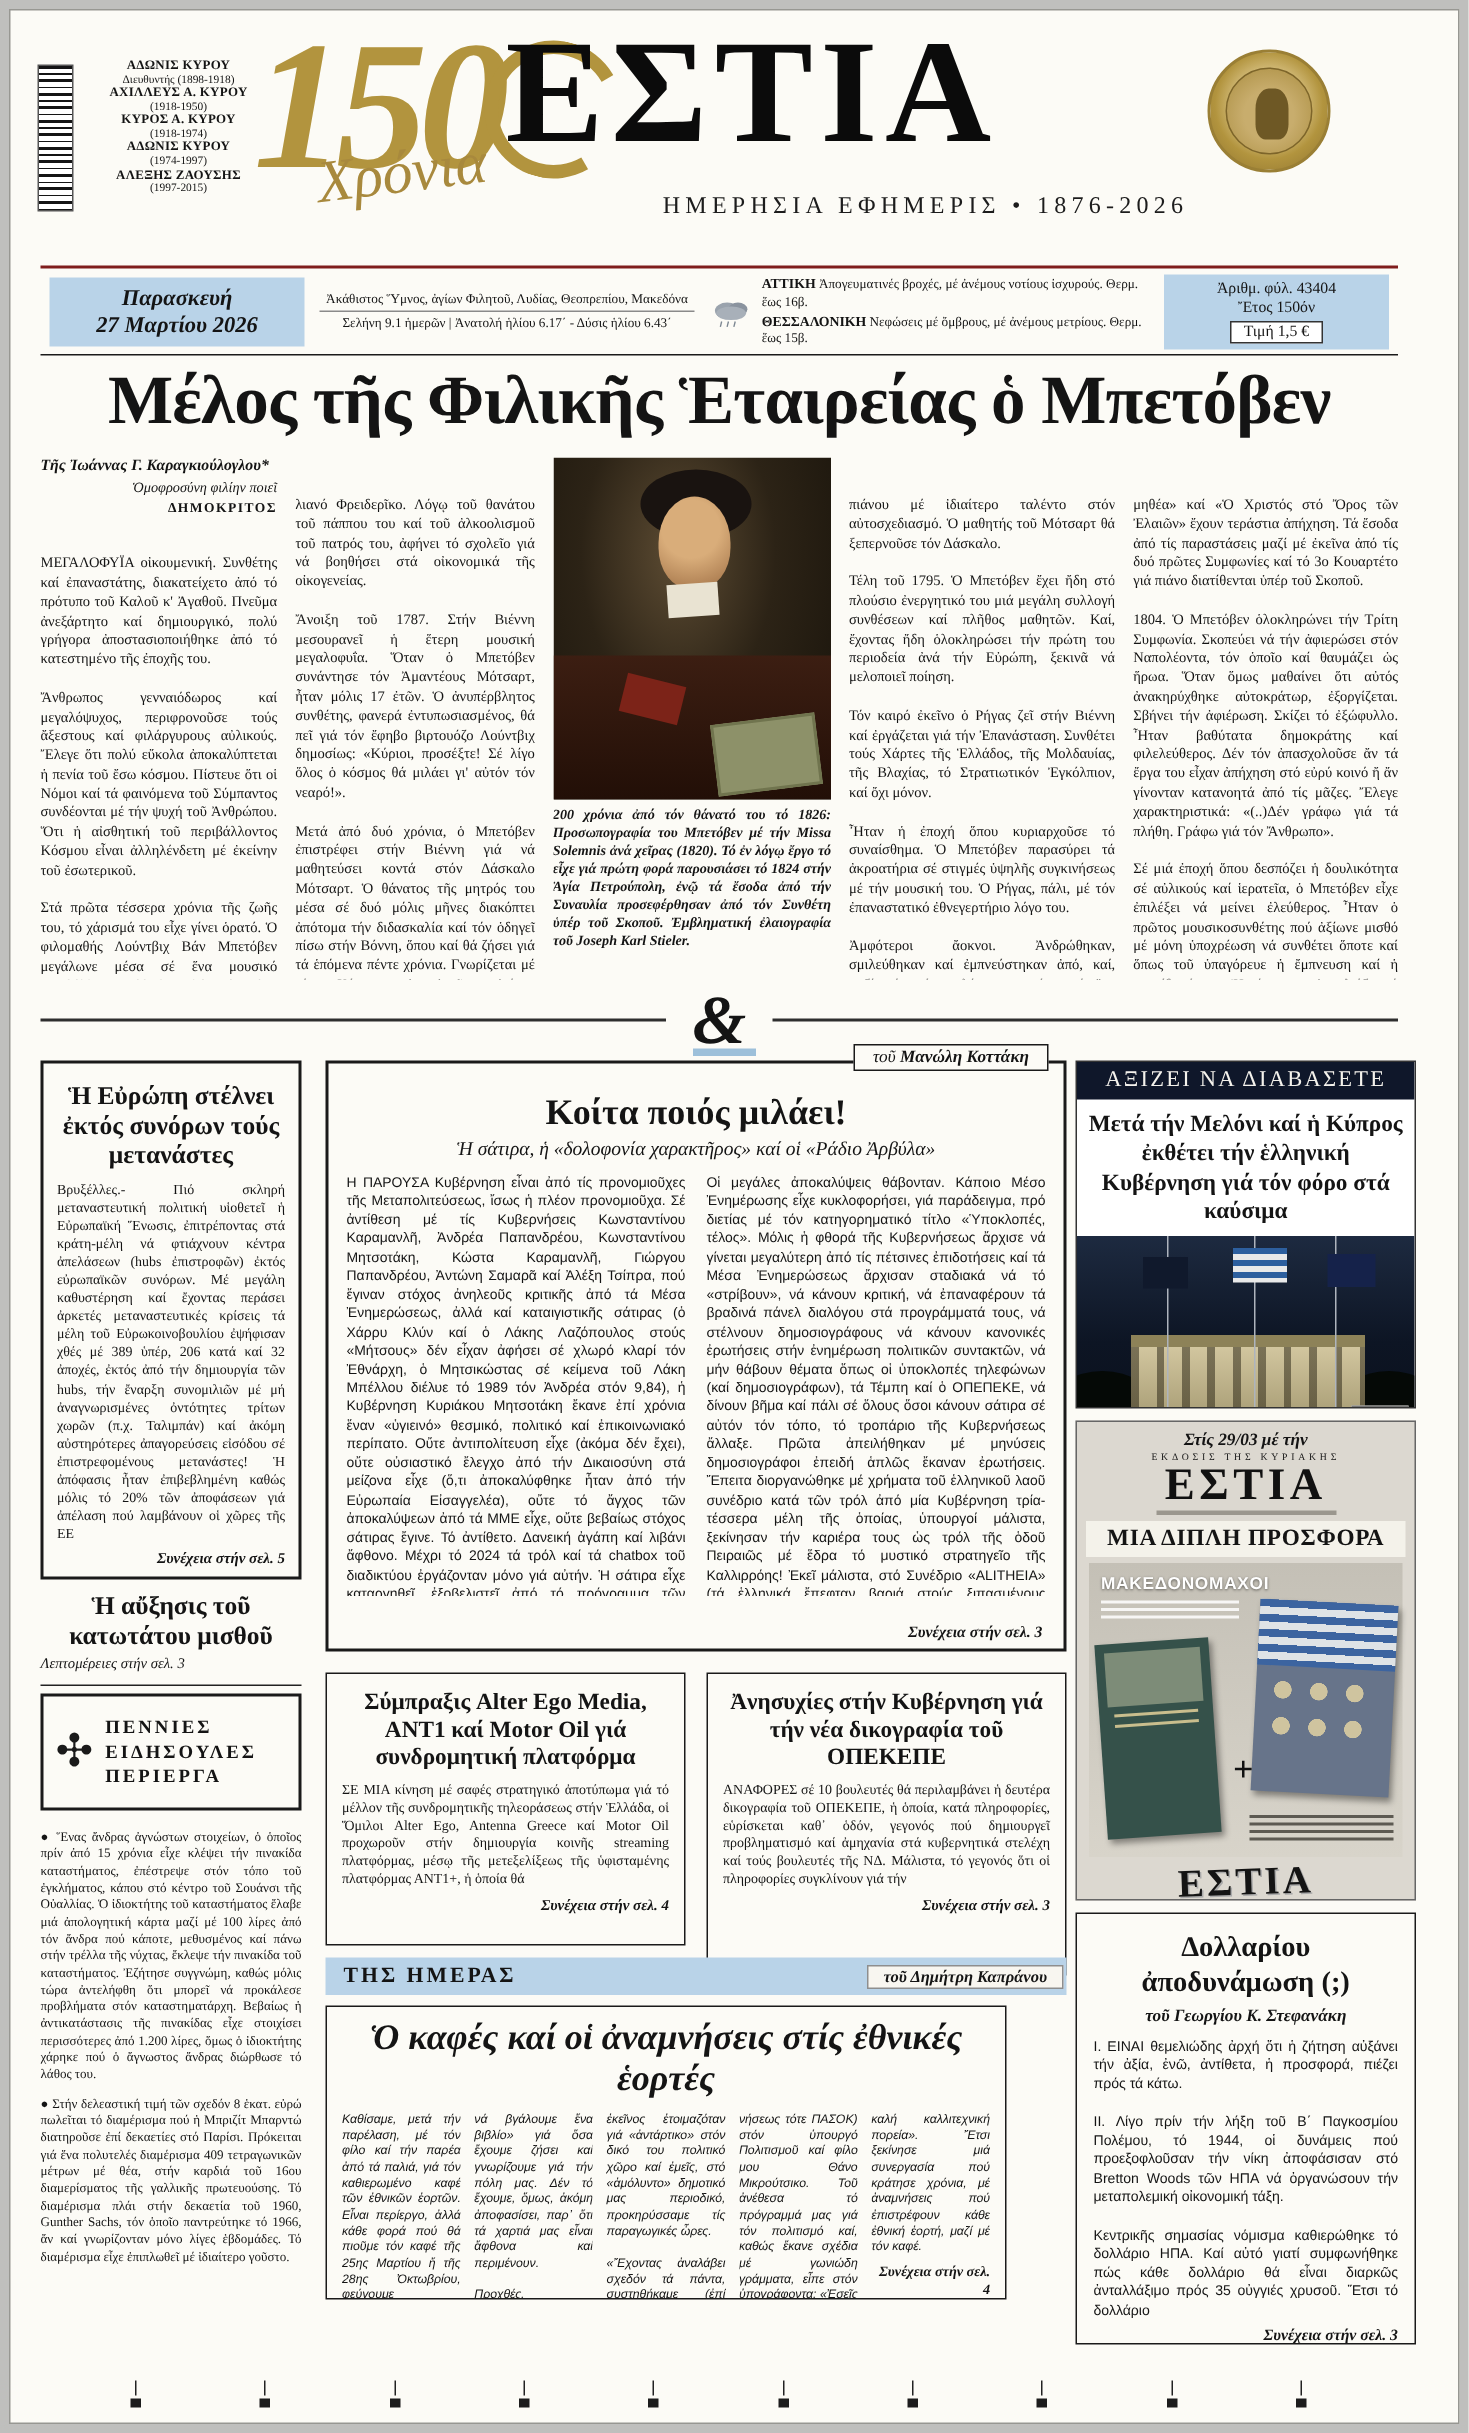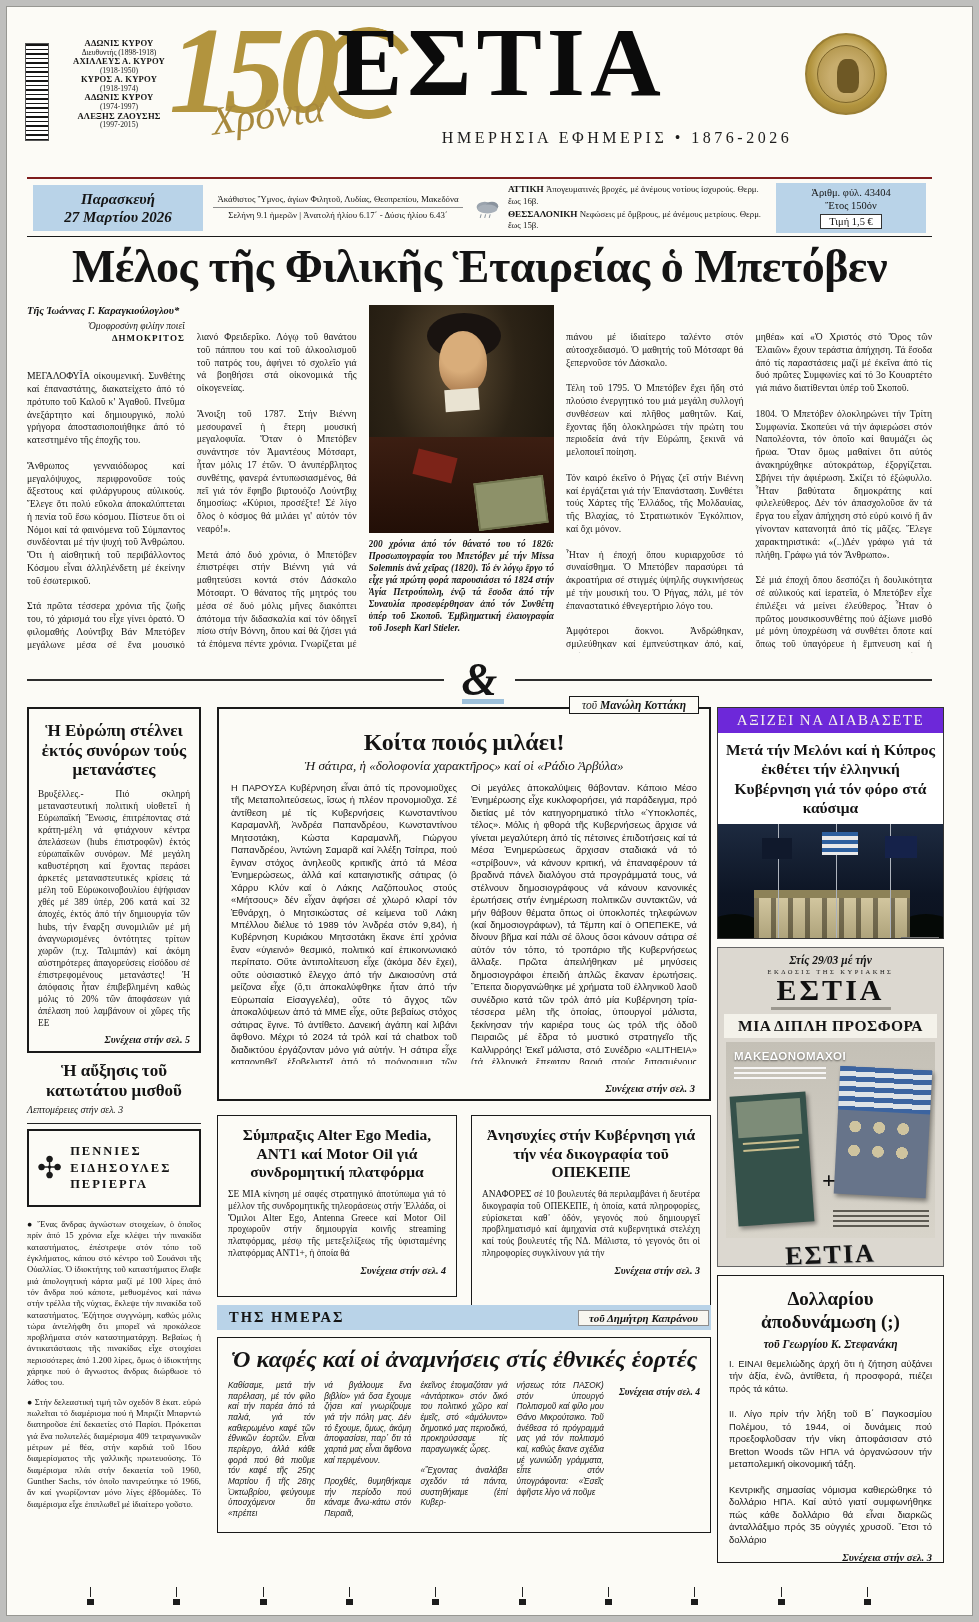--- a/index.html
+++ b/index.html
@@ -102,29 +102,29 @@
   #alter{left:210px;top:1108px;width:240px;height:182px;}
   #opekepe{left:464px;top:1108px;width:240px;height:202px;}
   .midbox h3{margin:2px 0 7px;text-align:center;font-size:15.5px;line-height:1.2;}
   .midbox .mbody{font-size:9.3px;line-height:1.28;}
   .midbox .cont{font-size:10px;}
 
   
   #hmeras{left:210px;top:1298px;width:494px;height:25px;background:#b9d3e8;display:flex;align-items:center;justify-content:space-between;}
   #hmeras .lbl{font-size:14.5px;font-weight:bold;letter-spacing:2px;padding-left:12px;}
   #hmeras .byl{background:#f8f6f0;border:1px solid #8e8e8e;font-size:11px;font-style:italic;font-weight:bold;padding:1px 10px;margin-right:2px;}
-  #kapranos{left:210px;top:1330px;width:494px;height:196px;border:1.5px solid #1a1a1a;padding:6px 10px;overflow:hidden;}
+  #kapranos{left:210px;top:1330px;width:454px;height:196px;border:1.5px solid #1a1a1a;padding:6px 10px;overflow:hidden;}
   #kapranos h2{margin:2px 0 8px;text-align:center;font-size:24px;font-style:italic;}
   #kap-cols{display:flex;gap:9px;height:138px;overflow:hidden;}
   #kap-cols .kpc{flex:1;font-size:8.2px;line-height:1.3;font-style:italic;font-family:"Liberation Sans","DejaVu Sans",sans-serif;overflow:hidden;}
   #kap-cols .cont{font-size:9.5px;font-family:"Liberation Serif",serif;}
 
   
   #worth{left:710px;top:700px;width:227px;height:232px;border:1.5px solid #333;overflow:hidden;background:#fff;}
-  #worth-head{background:#6d28d9;color:#f4f2ec;text-align:center;font-size:15px;letter-spacing:1.5px;padding:4px 0;}
+  #worth-head{background:#0f172a;color:#f4f2ec;text-align:center;font-size:15px;letter-spacing:1.5px;padding:4px 0;}
   #worth h3{margin:7px 6px 6px;text-align:center;font-size:15.5px;line-height:1.25;}
   #worth-photo{position:relative;height:128px;background:linear-gradient(#1d2a40,#0d1524 55%,#0a101c);overflow:hidden;}
   #worth-photo .building{position:absolute;left:36px;bottom:0;width:156px;height:62px;
     background:linear-gradient(#d9cda6,#a2976f);
     box-shadow:inset 0 8px 0 #8d8258;}
   #worth-photo .cols{position:absolute;left:36px;bottom:0;width:156px;height:54px;
     background:repeating-linear-gradient(90deg,rgba(35,30,15,.5) 0 5px,transparent 5px 17px);}
   #worth-photo .pole{position:absolute;top:0;bottom:0;width:1px;background:#aeb4bd;}
   #worth-photo .gflag{position:absolute;left:104px;top:8px;width:36px;height:23px;
     background:repeating-linear-gradient(180deg,#2d5f9e 0 4px,#e9e9e9 4px 8px);}
@@ -353,20 +353,21 @@
     <div id="kap-cols">
       <div class="kpc just pre">Καθίσαμε, μετά τήν παρέλαση, μέ τόν φίλο καί τήν παρέα ἀπό τά παλιά, γιά τόν καθιερωμένο καφέ τῶν ἐθνικῶν ἑορτῶν. Εἶναι περίεργο, ἀλλά κάθε φορά πού θά πιοῦμε τόν καφέ τῆς 25ης Μαρτίου ἤ τῆς 28ης Ὀκτωβρίου, φεύγουμε ὑποσχόμενοι ὅτι «πρέπει</div>
       <div class="kpc just pre">νά βγάλουμε ἕνα βιβλίο» γιά ὅσα ἔχουμε ζήσει καί γνωρίζουμε γιά τήν πόλη μας. Δέν τό ἔχουμε, ὅμως, ἀκόμη ἀποφασίσει, παρ᾽ ὅτι τά χαρτιά μας εἶναι ἄφθονα καί περιμένουν.
 
 Προχθές, θυμηθήκαμε τήν περίοδο πού κάναμε ἄνω-κάτω στόν Πειραιᾶ,</div>
       <div class="kpc just pre">ἐκεῖνος ἑτοιμαζόταν γιά «ἀντάρτικο» στόν δικό του πολιτικό χῶρο καί ἐμεῖς, στό «ἀμόλυντο» δημοτικό μας περιοδικό, προκηρύσσαμε τίς παραγωγικές ὧρες.
 
 «Ἔχοντας ἀναλάβει σχεδόν τά πάντα, συστηθήκαμε (ἐπί Κυβερ-</div>
       <div class="kpc just pre">νήσεως τότε ΠΑΣΟΚ) στόν ὑπουργό Πολιτισμοῦ καί φίλο μου Θάνο Μικρούτσικο. Τοῦ ἀνέθεσα τό πρόγραμμά μας γιά τόν πολιτισμό καί, καθώς ἔκανε σχέδια μέ γωνιώδη γράμματα, εἶπε στόν ὑπογράφοντα: «Ἐσεῖς ἀφῆστε λίγο νά ποῦμε</div>
       <div class="kpc">
+        <div class="just pre">καλή καλλιτεχνική πορεία». Ἔτσι ξεκίνησε μιά συνεργασία πού κράτησε χρόνια, μέ ἀναμνήσεις πού ἐπιστρέφουν κάθε ἐθνική ἑορτή, μαζί μέ τόν καφέ.</div>
         <div class="cont">Συνέχεια στήν σελ. 4</div>
       </div>
     </div>
   </div>
 
   <div class="abs" id="worth">
     <div id="worth-head">ΑΞΙΖΕΙ ΝΑ ΔΙΑΒΑΣΕΤΕ</div>
     <h3>Μετά τήν Μελόνι καί ἡ Κύπρος ἐκθέτει τήν ἑλληνική Κυβέρνηση γιά τόν φόρο στά καύσιμα</h3>
     <div id="worth-photo">
       <div class="tree" style="left:-18px;"></div>

